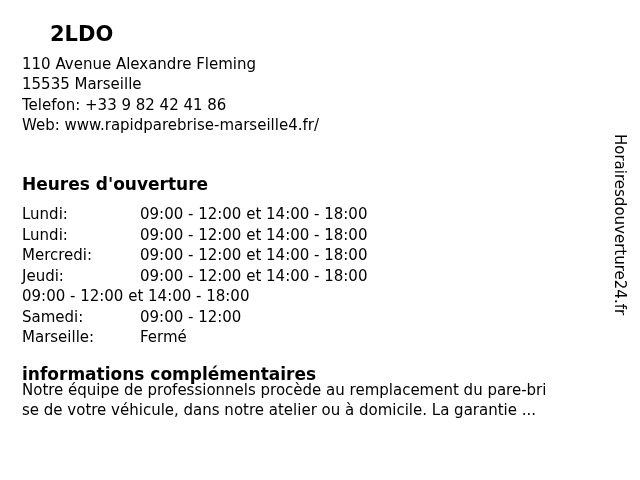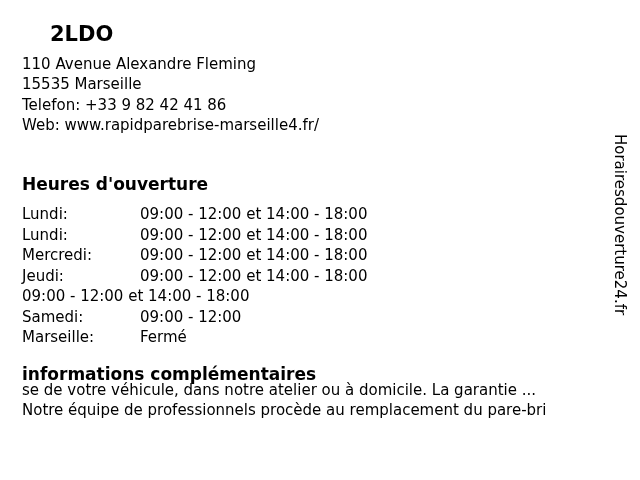--- a/index.html
+++ b/index.html
@@ -115,17 +115,17 @@
   </div>
   <div class="hours-row">
     <span class="hours-day">Marseille:</span>
     <span class="hours-time">Fermé</span>
   </div>
 </div>
 
 <h2 class="section-heading info-heading">informations complémentaires</h2>
 
 <div class="info-text">
+  <div>Notre équipe de professionnels procède au remplacement du pare-bri</div>
   <div>se de votre véhicule, dans notre atelier ou à domicile. La garantie ...</div>
-  <div>Notre équipe de professionnels procède au remplacement du pare-bri</div>
 </div>
 
 <div class="watermark">Horairesdouverture24.fr</div>
 
 </body></html>

